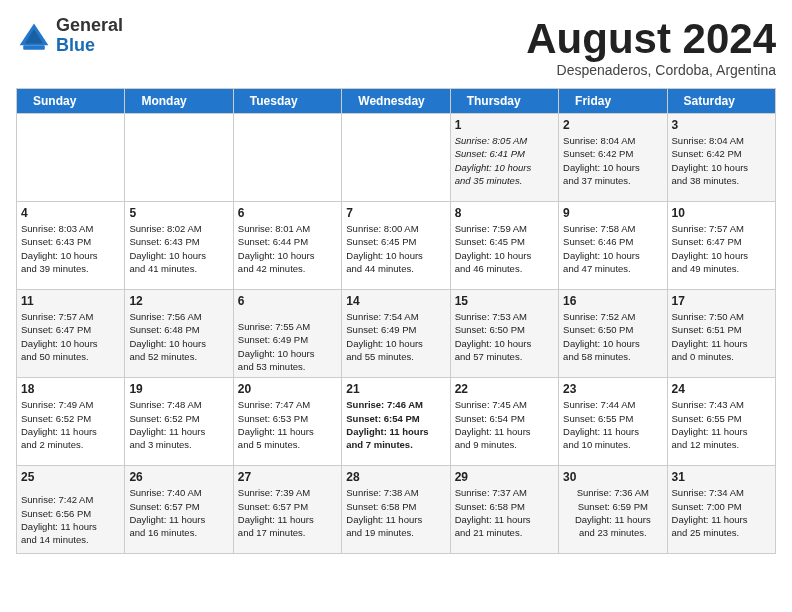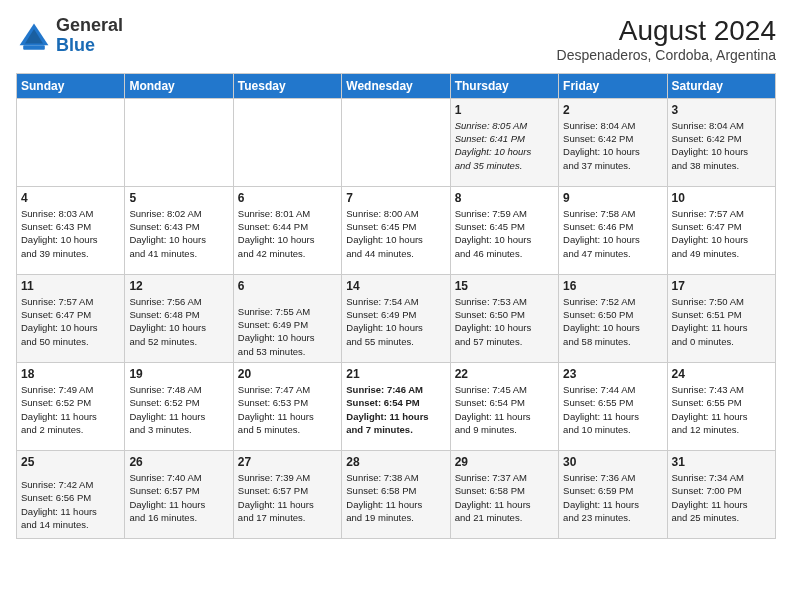--- a/index.html
+++ b/index.html
@@ -29,40 +29,40 @@
     .logo-general { color: #333; }
     .logo-blue { color: #1a6bb5; }
     .logo-icon {
       width: 36px;
       height: 36px;
     }
     .title-block {
       text-align: right;
     }
     .month-year {
-      font-size: 28px;
-      font-weight: normal;
+      font-size: 42px;
+      font-weight: bold;
       color: #222;
       line-height: 1.1;
     }
     .location {
       font-size: 14px;
       color: #444;
     }
     table {
       width: 100%;
       border-collapse: collapse;
       table-layout: fixed;
     }
     thead tr th {
       background-color: #2277cc;
       color: #fff;
       font-size: 12px;
       font-weight: bold;
-      padding: 5px 4px;
+      padding: 5px 16px;
       text-align: left;
       border: 1px solid #ccc;
     }
     tbody tr td {
       border: 1px solid #ccc;
       vertical-align: top;
       padding: 4px 4px;
       font-size: 10px;
       color: #222;
       height: 88px;
@@ -334,21 +334,21 @@
         </td>
         <td>
           <span class="day-number">29</span>
           <div class="cell-content" style="white-space: pre-line;">Sunrise: 7:37 AM
 Sunset: 6:58 PM
 Daylight: 11 hours
 and 21 minutes.</div>
         </td>
         <td>
           <span class="day-number">30</span>
-          <div class="cell-content" style="white-space: pre-line;">Sunrise: 7:36 AM
+          <div class="cell-content" style="white-space: pre-line; text-align: center;">Sunrise: 7:36 AM
 Sunset: 6:59 PM
 Daylight: 11 hours
 and 23 minutes.</div>
         </td>
         <td>
           <span class="day-number">31</span>
           <div class="cell-content" style="white-space: pre-line;">Sunrise: 7:34 AM
 Sunset: 7:00 PM
 Daylight: 11 hours
 and 25 minutes.</div>

